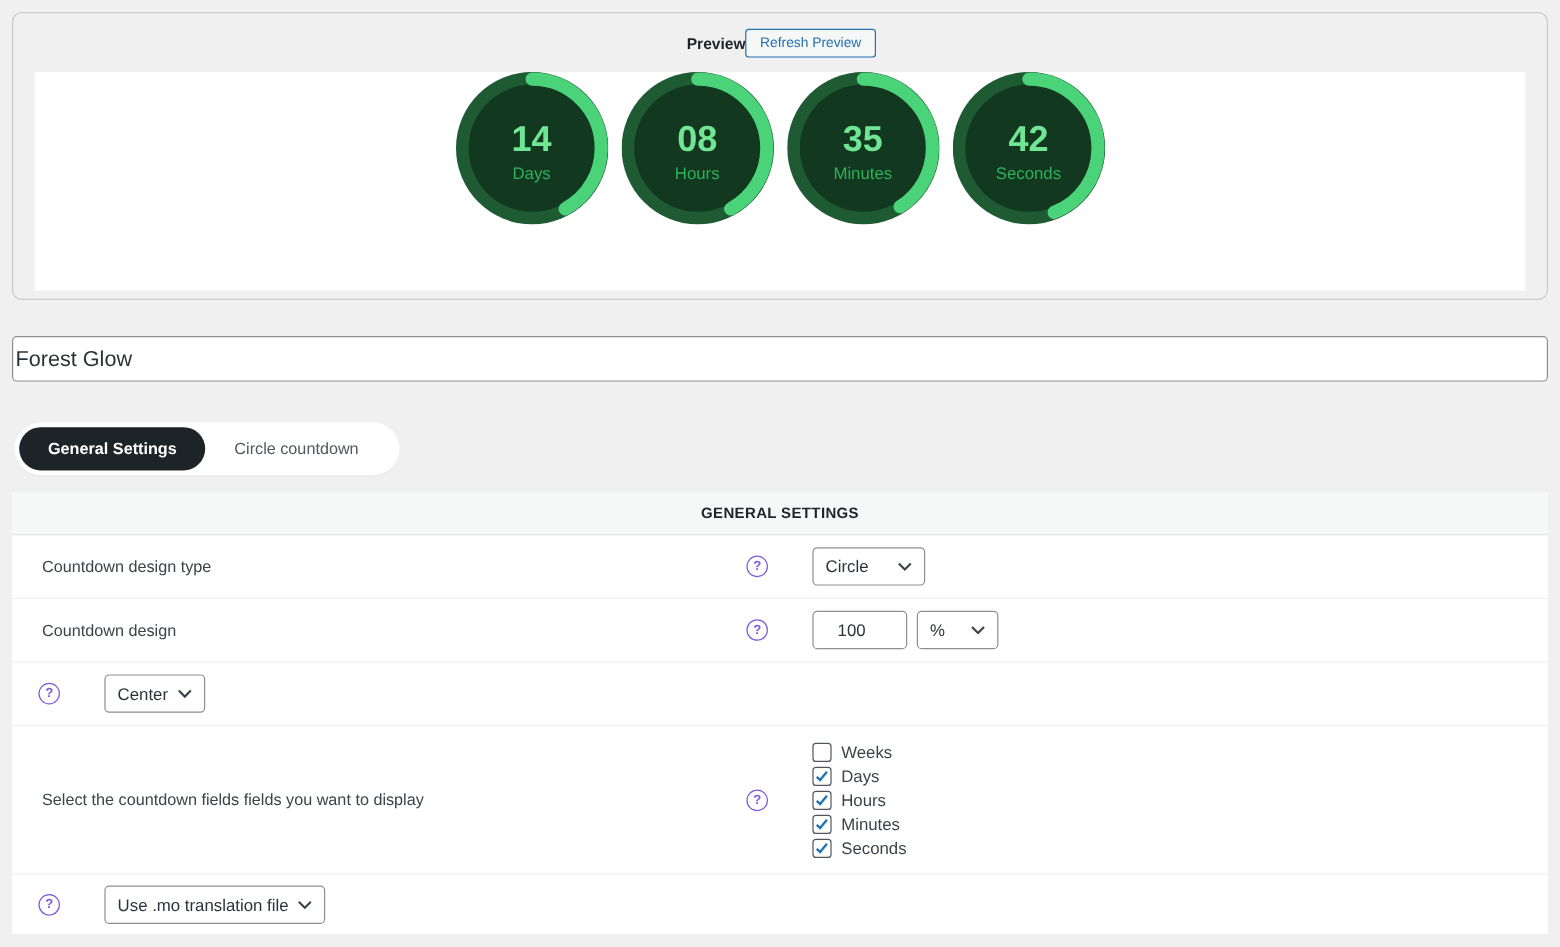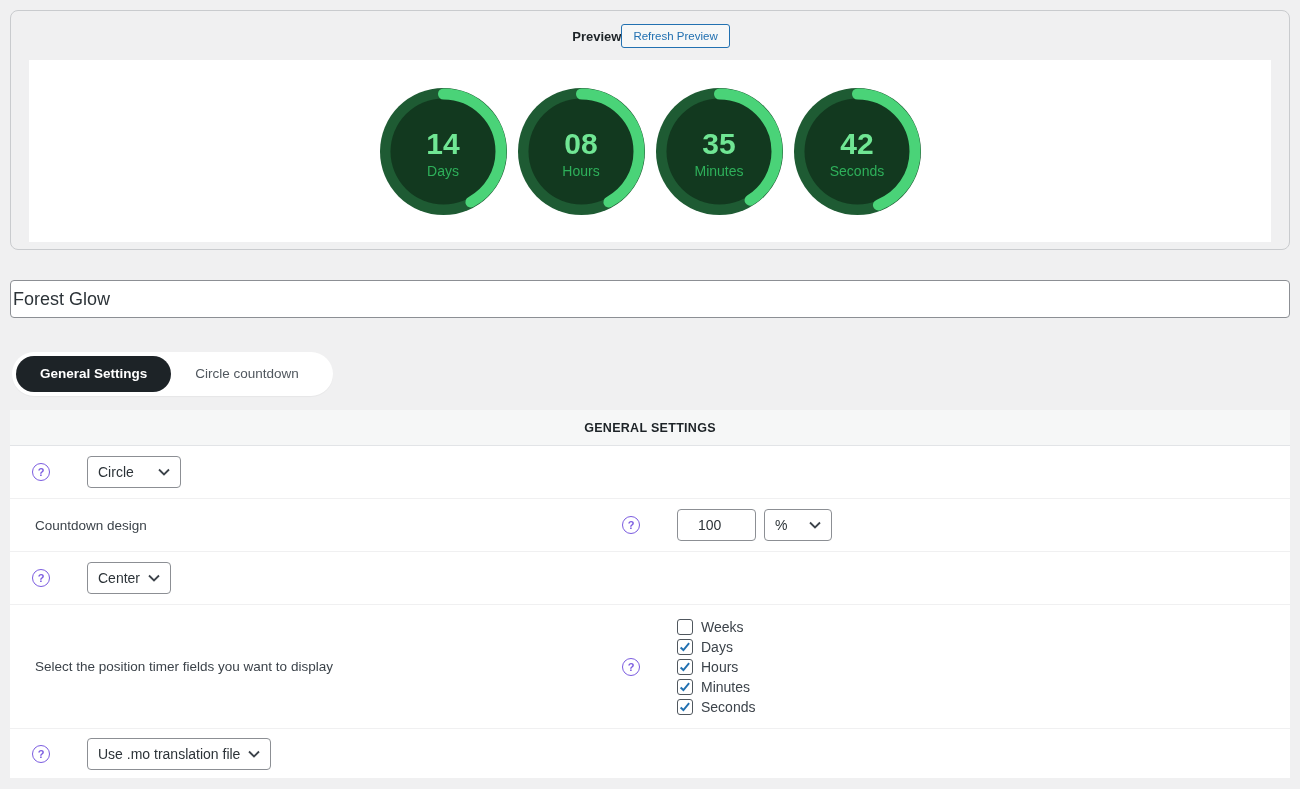--- a/index.html
+++ b/index.html
@@ -30,21 +30,21 @@
     background: #f6f7f7;
     border: 1px solid var(--accent-blue);
     border-radius: 3px;
     padding: 5px 11px;
     cursor: pointer;
   }
   .preview-stage {
     margin: 12px 18px 0 18px;
     height: 182px;
     background: #ffffff;
-    display: flex; align-items: center; justify-content: center;
+    display: flex; align-items: flex-start; justify-content: center;
     gap: 11px;
   }
 
   
   .timer { width: 127px; height: 127px; position: relative; }
   .timer svg { position: absolute; inset: 0; }
   .ring-disc  { fill: var(--ring); }
   .inner-disc { fill: var(--inner); }
   .arc { stroke: var(--arc); fill: none; stroke-width: 11; stroke-linecap: round; }
   .timer-text {
@@ -236,20 +236,21 @@
   <div class="tabs">
     <div class="tab active">General Settings</div>
     <div class="tab inactive">Circle countdown</div>
   </div>
 
   
   <div class="settings">
     <div class="settings-header">GENERAL SETTINGS</div>
 
     <div class="row">
+      <div class="row-label">Countdown design type</div>
       <div class="row-help">
         <span class="help">?</span>
       </div>
       <div class="row-control">
         <div class="select w-circle">
           <span>Circle</span>
           <svg width="12" height="8" viewBox="0 0 12 8">
               <path d="M1 1.5l5 5 5-5" fill="none" stroke="#3c434a" stroke-width="1.8"></path>
             </svg>
         </div>
@@ -280,21 +281,21 @@
         <div class="select w-pos">
           <span>Center</span>
           <svg width="12" height="8" viewBox="0 0 12 8">
               <path d="M1 1.5l5 5 5-5" fill="none" stroke="#3c434a" stroke-width="1.8"></path>
             </svg>
         </div>
       </div>
     </div>
 
     <div class="row tall">
-      <div class="row-label">Select the position timer fields you want to display</div>
+      <div class="row-label">Select the countdown fields fields you want to display</div>
       <div class="row-help">
         <span class="help">?</span>
       </div>
       <div class="row-control">
         <div class="cb-list">
           <label class="cb-item">
             <span class="cb-box"></span>
             <span class="cb-label">Weeks</span>
           </label>
           <label class="cb-item">

